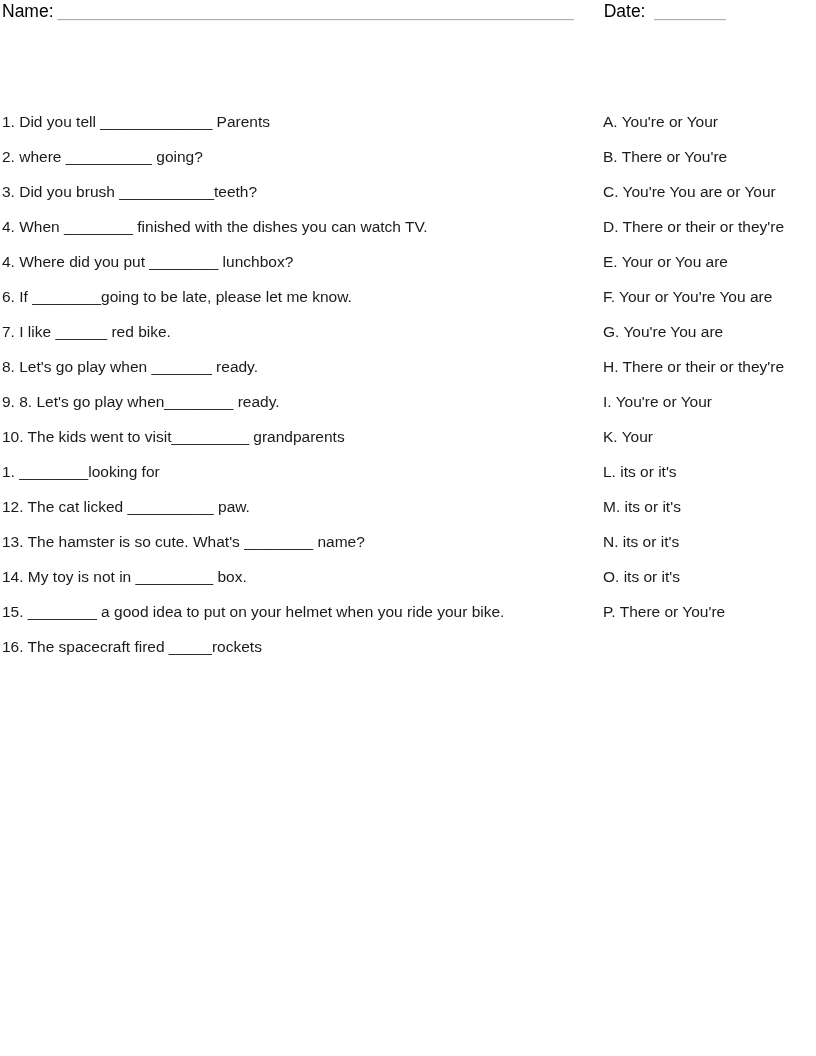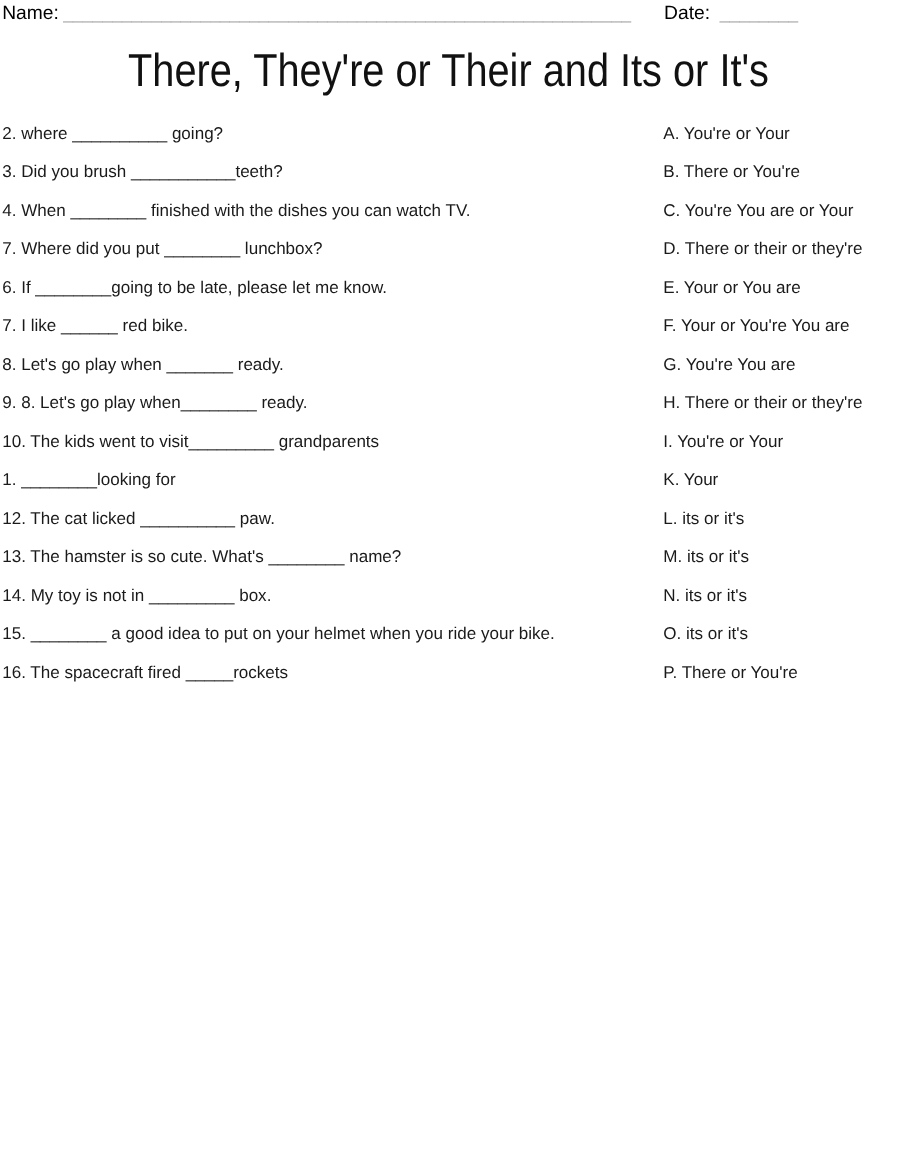--- a/index.html
+++ b/index.html
@@ -69,29 +69,27 @@
 </style>
 </head>
 <body>
 
 <div class="page">
 
   <div class="header-row">
     <span class="label">Name:</span><span class="blank-line">__________________________________________________________</span><span class="label date-label">Date:</span> <span class="blank-line">________</span>
   </div>
 
-  <div class="title-wrap">
-    <h1 class="title">There, They're or Their and Its or It's</h1>
-  </div>
 
   <div class="questions">
+    <div class="row">1. Did you tell _____________ Parents</div>
     <div class="row">2. where __________ going?</div>
     <div class="row">3. Did you brush ___________teeth?</div>
     <div class="row">4. When ________ finished with the dishes you can watch TV.</div>
-    <div class="row">7. Where did you put ________ lunchbox?</div>
+    <div class="row">4. Where did you put ________ lunchbox?</div>
     <div class="row">6. If ________going to be late, please let me know.</div>
     <div class="row">7. I like ______ red bike.</div>
     <div class="row">8. Let's go play when _______ ready.</div>
     <div class="row">9. 8. Let's go play when________ ready.</div>
     <div class="row">10. The kids went to visit_________ grandparents</div>
     <div class="row">1. ________looking for</div>
     <div class="row">12. The cat licked __________ paw.</div>
     <div class="row">13. The hamster is so cute. What's ________ name?</div>
     <div class="row">14. My toy is not in _________ box.</div>
     <div class="row">15. ________ a good idea to put on your helmet when you ride your bike.</div>

